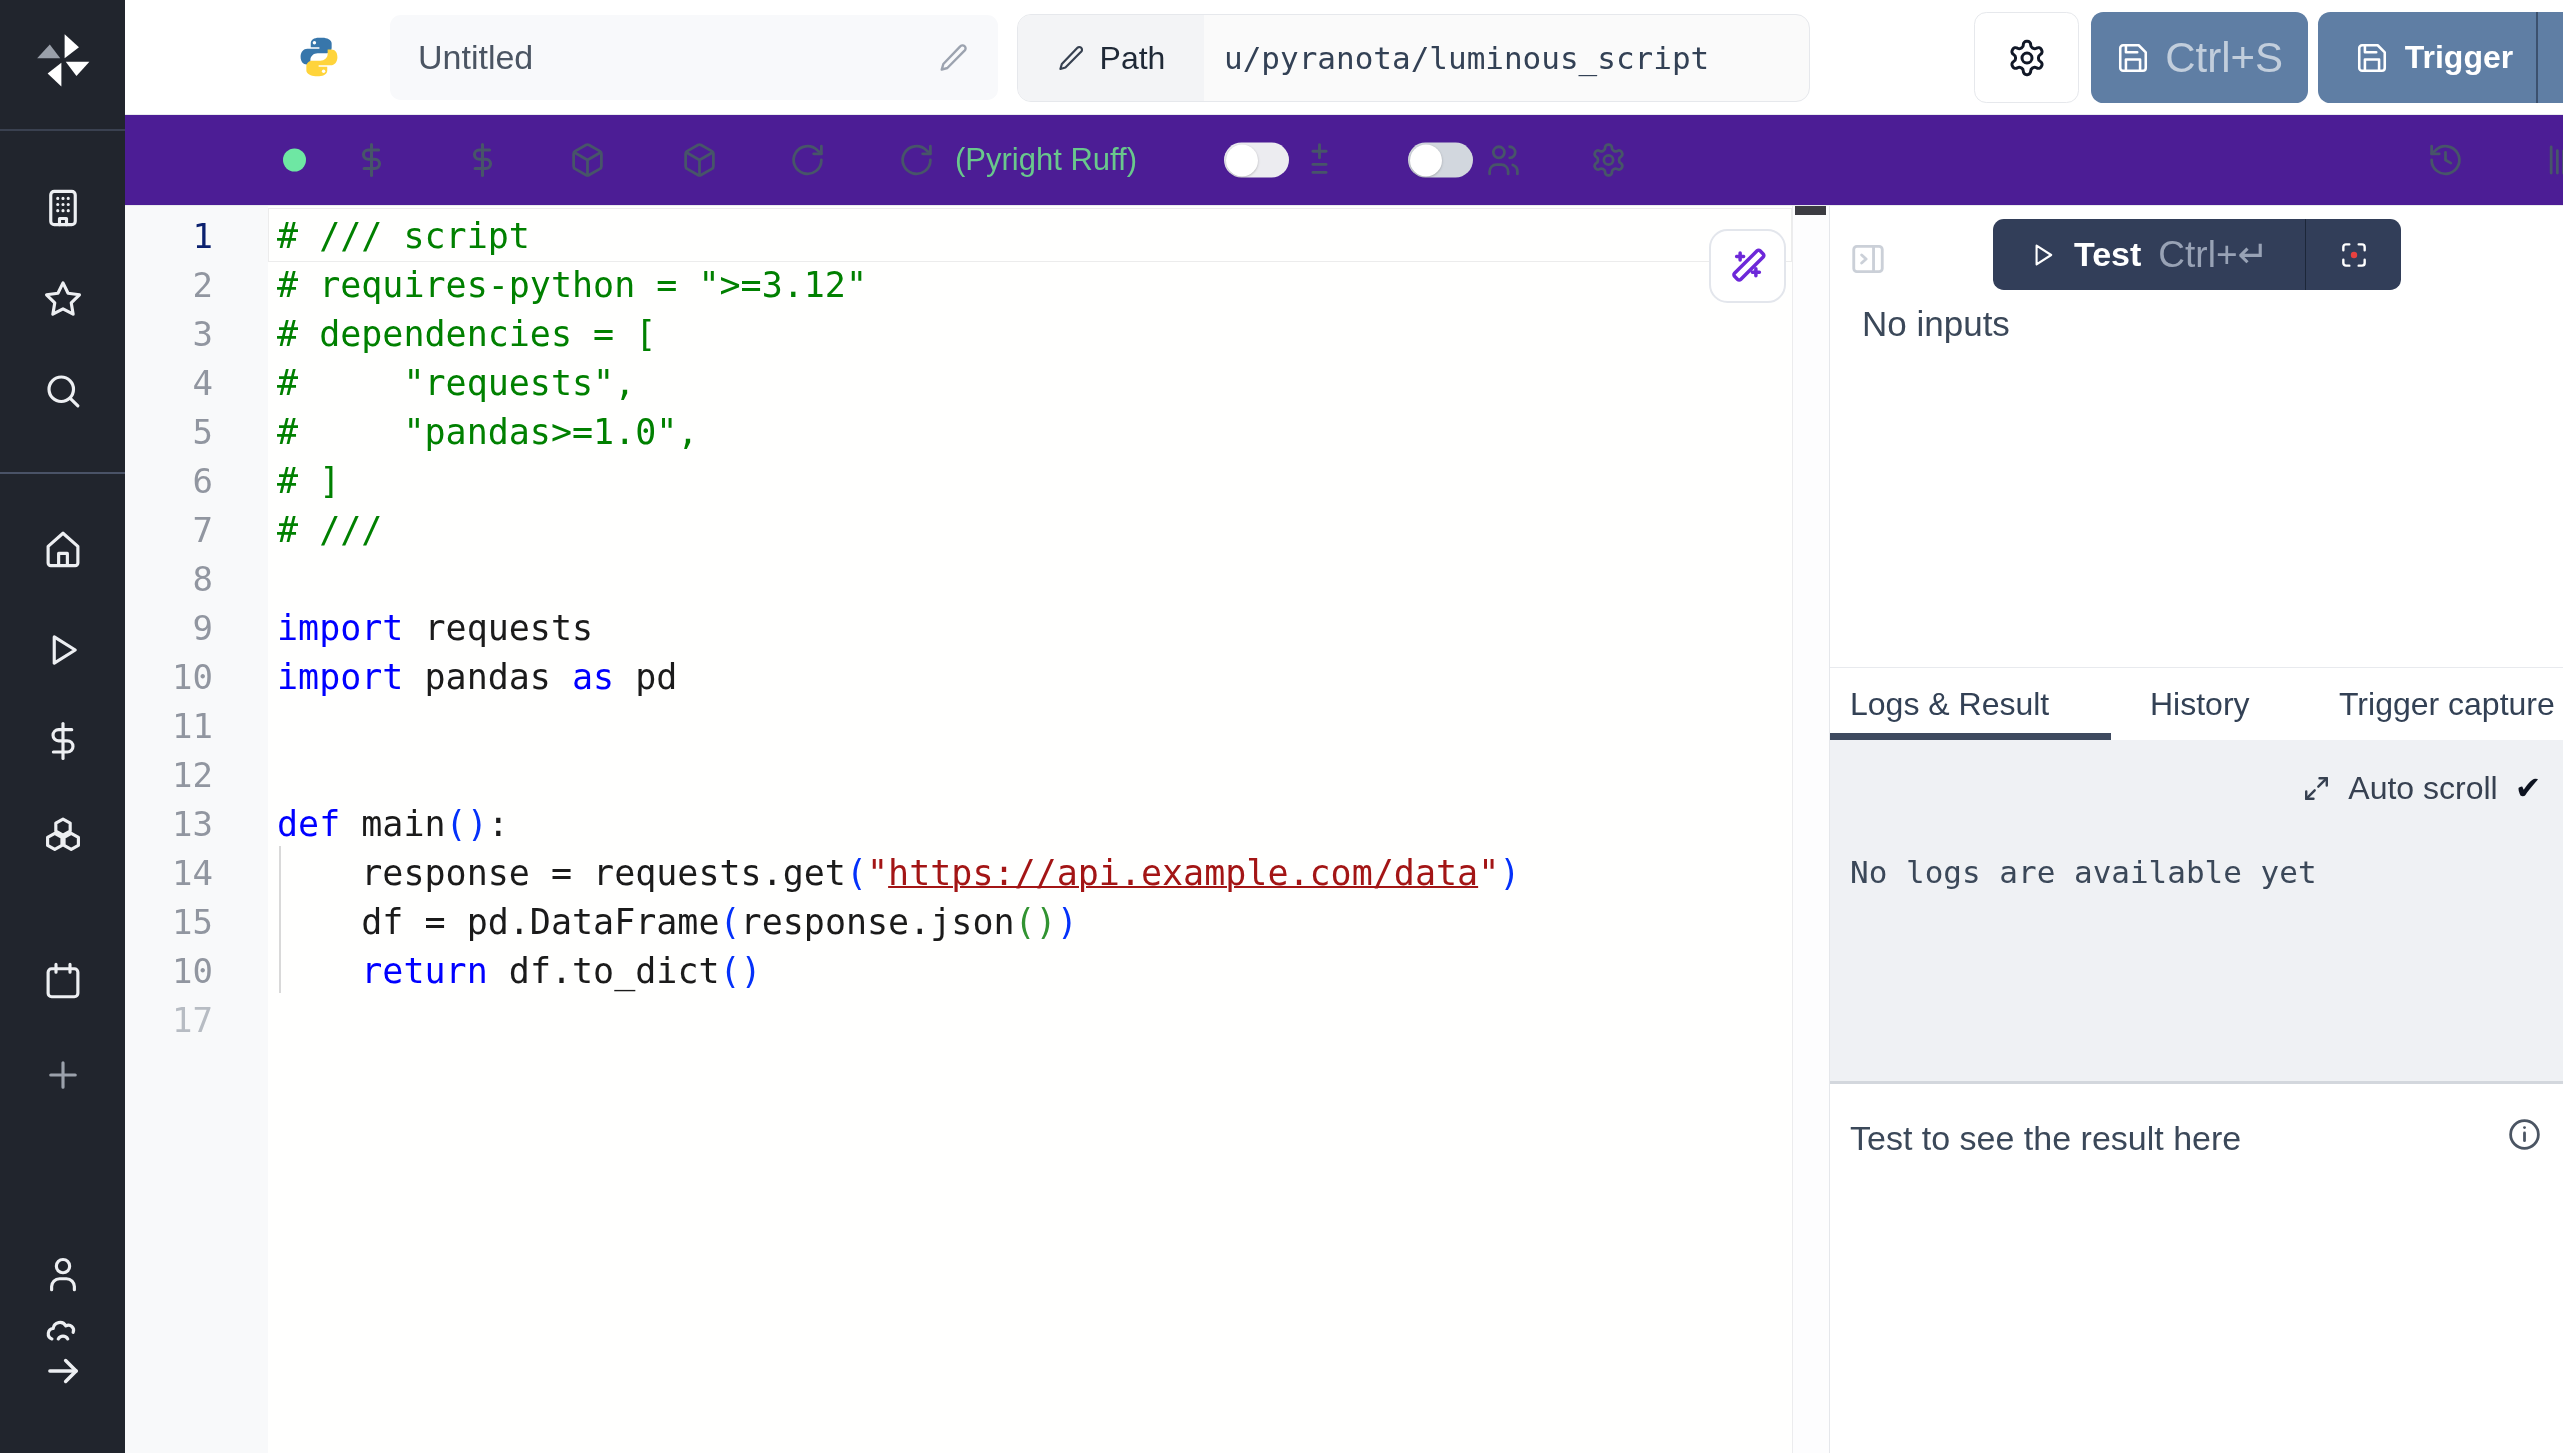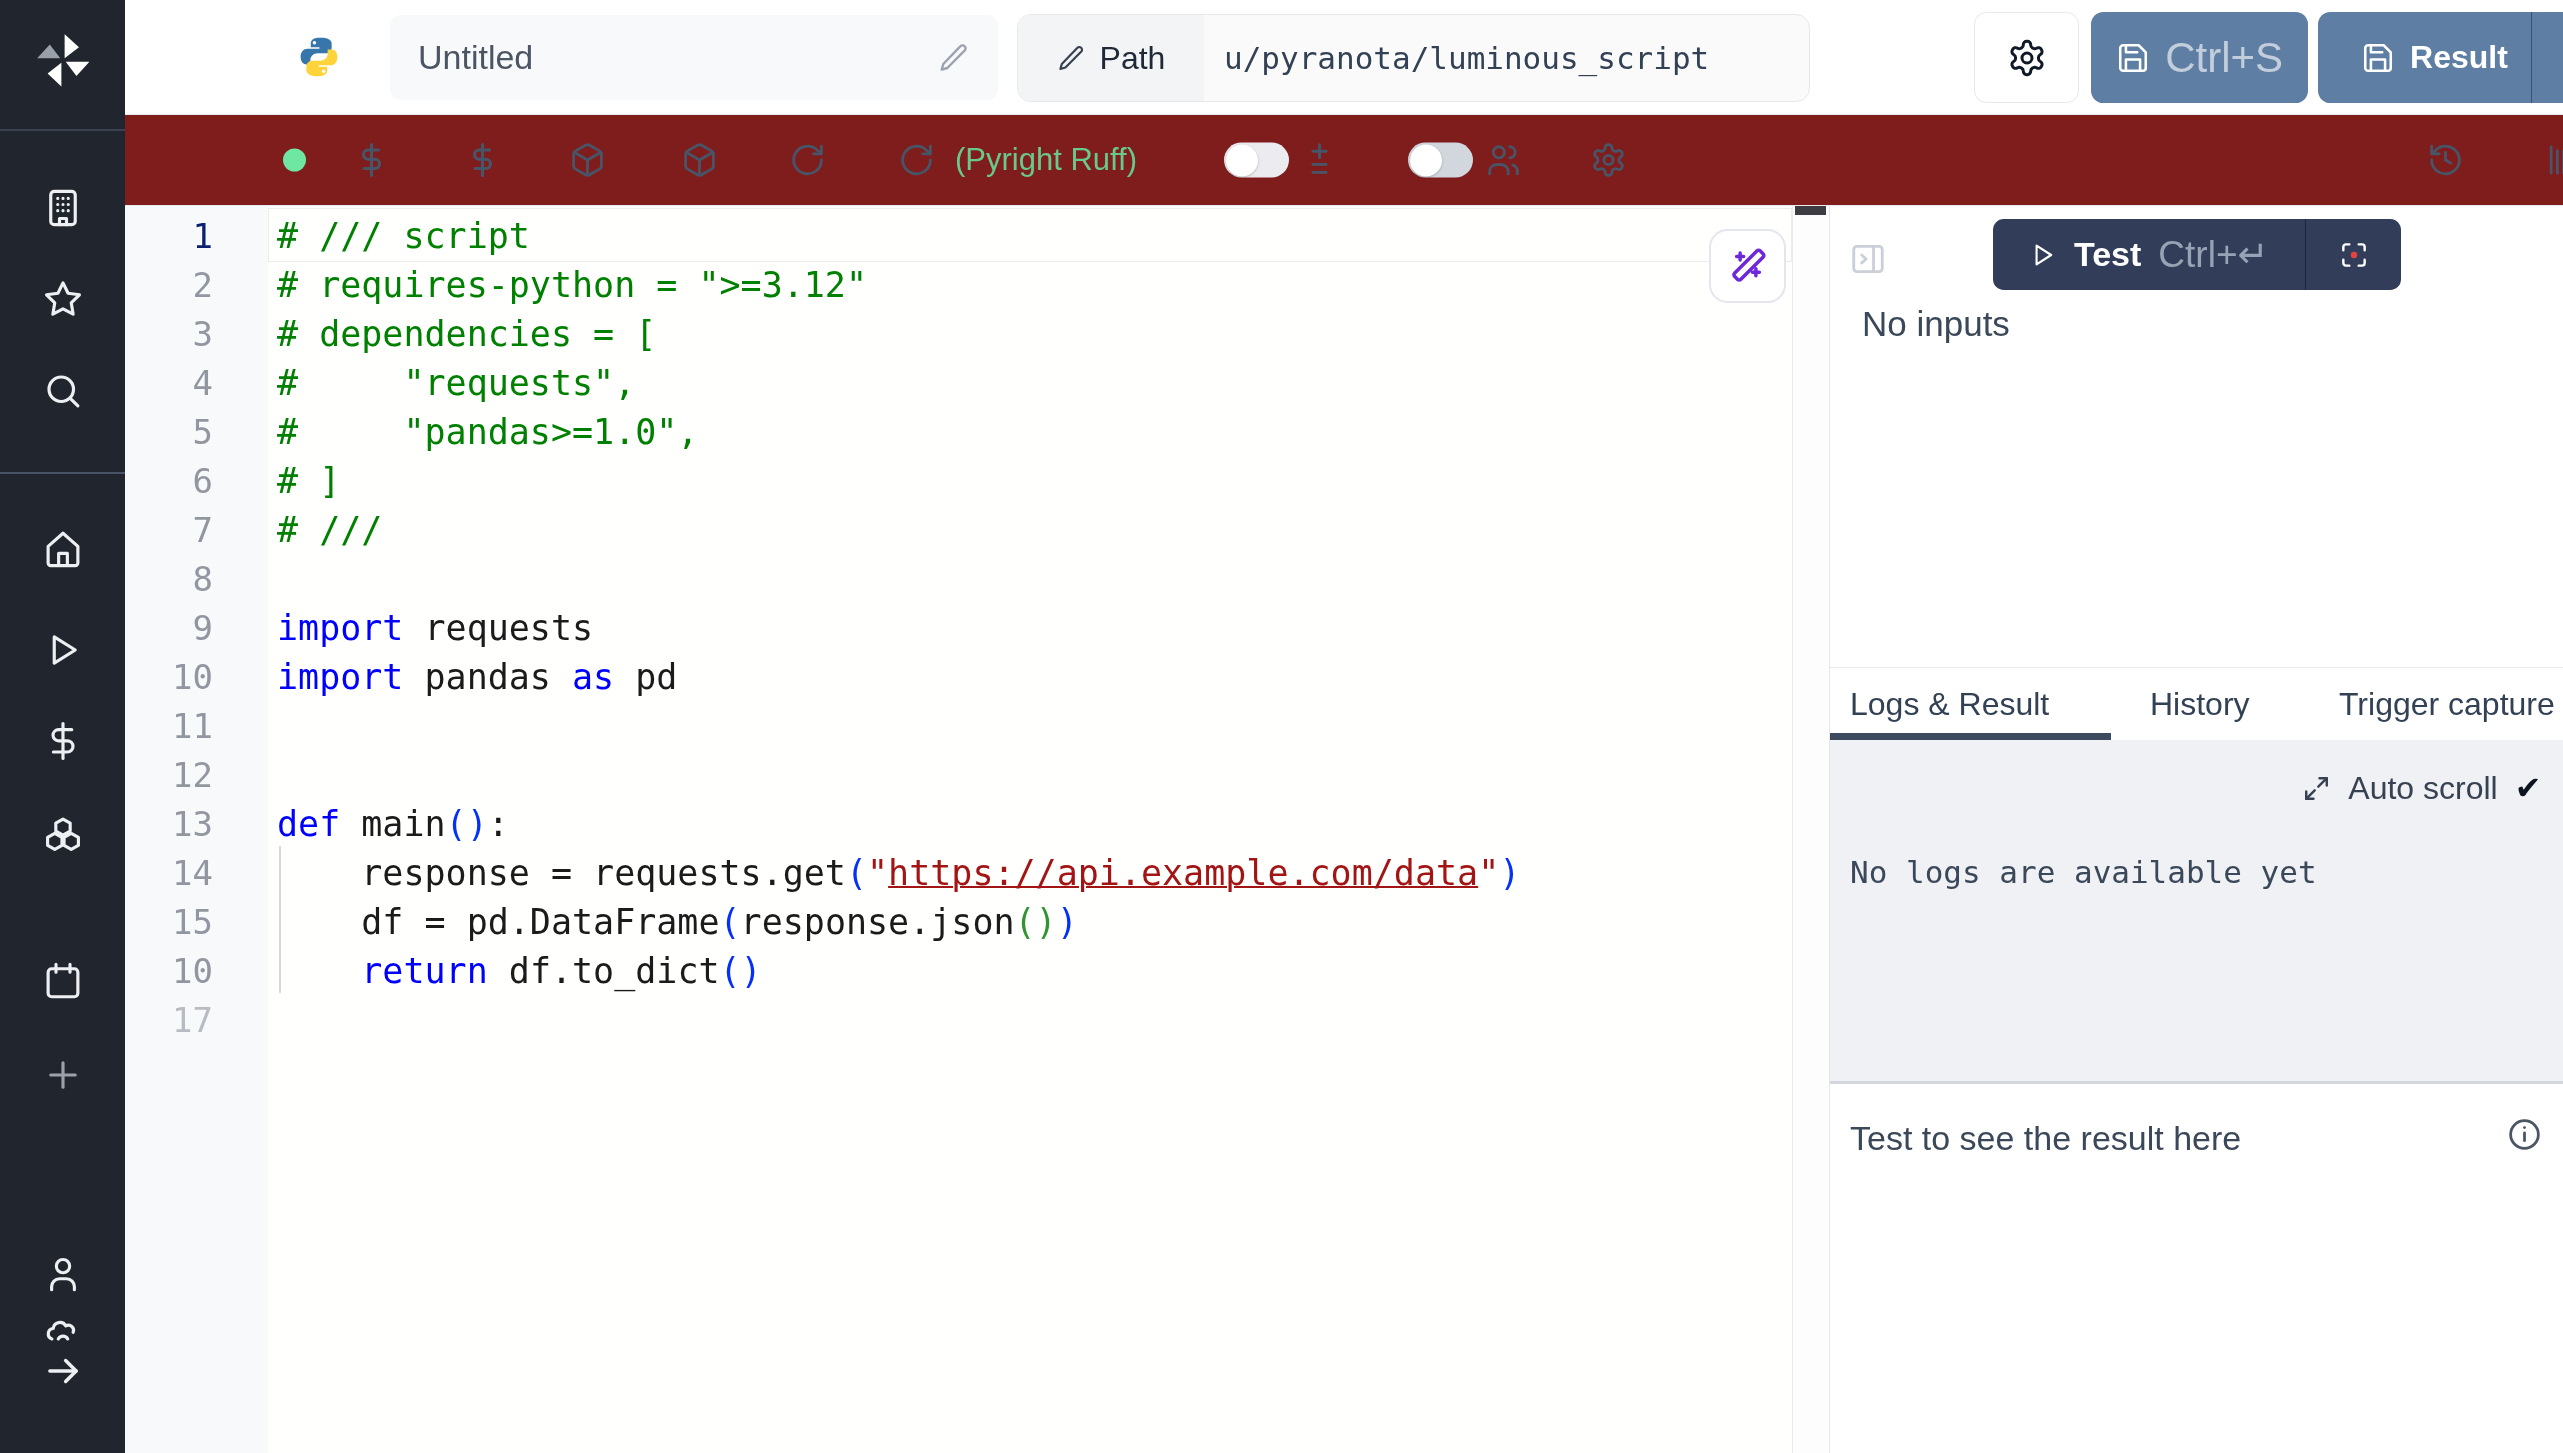--- a/index.html
+++ b/index.html
@@ -31,21 +31,21 @@
   .hbtn.blue { background:#5f7ea4; color:#fff; border:none; }
   .hbtn.save { left:1966px; width:217px; gap:15.4px; }
   .hbtn.save .shortcut { font-size:42px; color:rgba(255,255,255,.62); }
   .hbtn.deploy { left:2193px; width:331px; padding:0; }
   .deploy-main { display:flex; align-items:center; gap:15.4px; padding:0 23px 0 28px; height:100%; }
   .deploy-label { font-size:32px; font-weight:600; color:#fff; }
   .deploy-sep { width:1.5px; height:100%; background:rgba(25,35,55,.5); }
   .deploy-caret { width:102px; height:100%; display:flex; align-items:center; justify-content:center; color:#fff; }
 
   
-  .toolbar { position:absolute; left:125px; top:115px; right:0; height:91px; background:#7f1d1d;
+  .toolbar { position:absolute; left:125px; top:115px; right:0; height:91px; background:#4c1d95;
              border-bottom:1.5px solid #e8eaee; }
   .tb-item { position:absolute; top:50%; transform:translateY(-50%); color:#475569; display:flex; align-items:center; }
   .status-dot { width:23px; height:23px; border-radius:50%; background:#6ee7a3; }
   .lint { font-size:31px; color:#69c88c; white-space:nowrap; }
   .toggle { width:65px; height:35px; border-radius:17.7px; position:relative; }
   .toggle .knob { position:absolute; left:1.5px; top:1.5px; width:32px; height:32px; border-radius:50%;
                   background:#fff; box-shadow:0 0.8px 2.3px rgba(0,0,0,.25); }
   .toggle.t1 { background:#ececf0; } .toggle.t2 { background:#d2d7de; }
 
   
@@ -239,21 +239,21 @@
       <span class="shortcut">Ctrl+S</span>
     </div>
 
     <div class="hbtn blue deploy">
       <div class="deploy-main">
         <svg width="34" height="34" viewBox="0 0 24 24" fill="none" stroke="#fff" stroke-width="1.8" stroke-linecap="round" stroke-linejoin="round">
           <path d="M19 21H5a2 2 0 0 1-2-2V5a2 2 0 0 1 2-2h11l5 5v11a2 2 0 0 1-2 2z"></path>
             <path d="M17 21v-8H7v8"></path>
             <path d="M7 3v5h8"></path>
         </svg>
-        <span class="deploy-label">Result</span>
+        <span class="deploy-label">Trigger</span>
       </div>
       <div class="deploy-sep"></div>
       <div class="deploy-caret">
         
       </div>
     </div>
   </div>
 
   <div class="toolbar">
     <div class="tb-item" style="left:158px">

